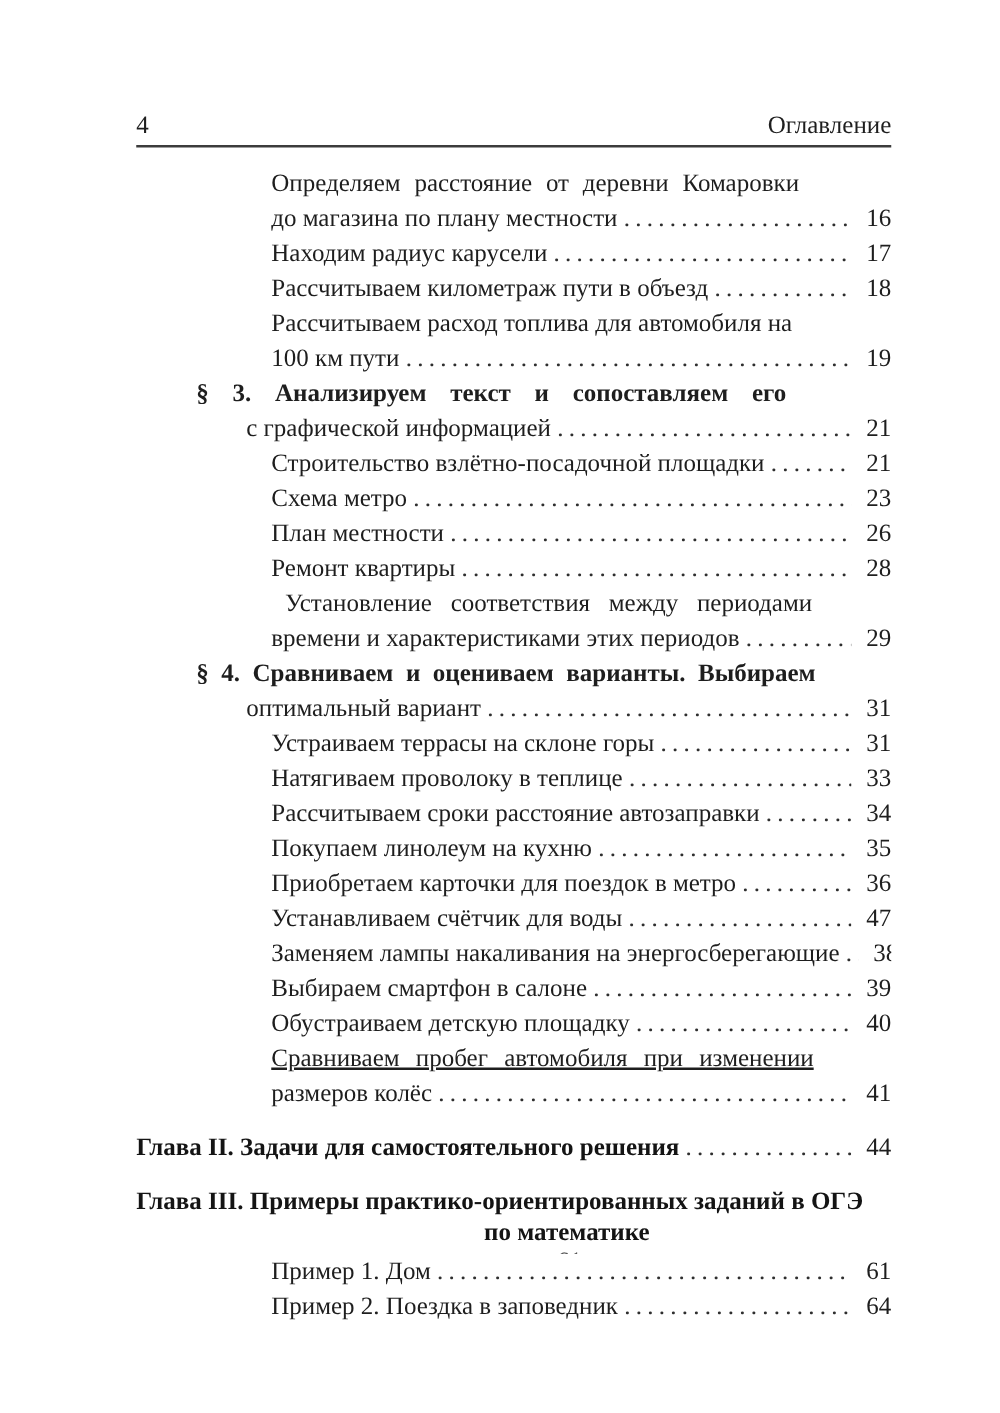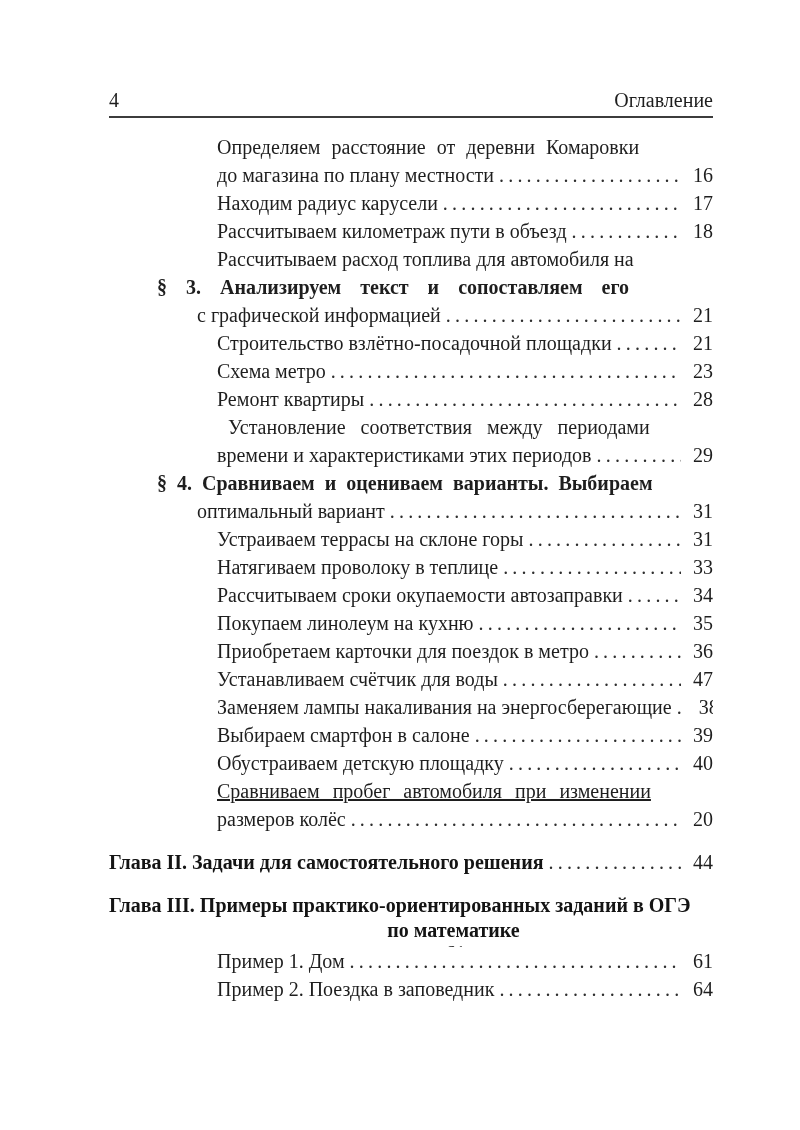--- a/index.html
+++ b/index.html
@@ -104,20 +104,25 @@
 
       <div class="row ind-sub">
         <span class="t">Рассчитываем километраж пути в объезд</span>
         <span class="leader"></span>
         <span class="pg">18</span>
       </div>
 
       <div class="row ind-sub">
         <span class="t">Рассчитываем расход топлива для автомобиля на</span>
       </div>
+      <div class="row ind-sub">
+        <span class="t">100 км пути</span>
+        <span class="leader"></span>
+        <span class="pg">19</span>
+      </div>
 
       <div class="row ind-sec">
         <span class="t ws14">§ 3.  Анализируем текст и сопоставляем его</span>
       </div>
       <div class="row ind-sec2">
         <span class="t">с графической информацией</span>
         <span class="leader"></span>
         <span class="pg">21</span>
       </div>
 
@@ -126,20 +131,25 @@
         <span class="leader"></span>
         <span class="pg">21</span>
       </div>
 
       <div class="row ind-sub">
         <span class="t">Схема метро</span>
         <span class="leader"></span>
         <span class="pg">23</span>
       </div>
 
+      <div class="row ind-sub">
+        <span class="t">План местности</span>
+        <span class="leader"></span>
+        <span class="pg">26</span>
+      </div>
 
       <div class="row ind-sub">
         <span class="t">Ремонт квартиры</span>
         <span class="leader"></span>
         <span class="pg">28</span>
       </div>
 
       <div class="row ind-sub">
         <span class="t ws10">Установление соответствия между периодами</span>
       </div>
@@ -164,21 +174,21 @@
         <span class="pg">31</span>
       </div>
 
       <div class="row ind-sub">
         <span class="t">Натягиваем проволоку в теплице</span>
         <span class="leader"></span>
         <span class="pg">33</span>
       </div>
 
       <div class="row ind-sub">
-        <span class="t">Рассчитываем сроки окупаемости автозаправки</span>
+        <span class="t">Рассчитываем сроки расстояние автозаправки</span>
         <span class="leader"></span>
         <span class="pg">34</span>
       </div>
 
       <div class="row ind-sub">
         <span class="t">Покупаем линолеум на кухню</span>
         <span class="leader"></span>
         <span class="pg">35</span>
       </div>
 
@@ -211,21 +221,21 @@
         <span class="leader"></span>
         <span class="pg">40</span>
       </div>
 
       <div class="row ind-sub">
         <span class="t ws8">Сравниваем пробег автомобиля при изменении</span>
       </div>
       <div class="row ind-sub">
         <span class="t">размеров колёс</span>
         <span class="leader"></span>
-        <span class="pg">20</span>
+        <span class="pg">41</span>
       </div>
 
       <div class="row ind-ch sp">
         <span class="t chapter">Глава II. Задачи для самостоятельного решения</span>
         <span class="leader"></span>
         <span class="pg">44</span>
       </div>
 
       <div class="row ind-ch sp">
         <span class="t chapter">Глава III. Примеры практико-ориентированных заданий в ОГЭ</span>

